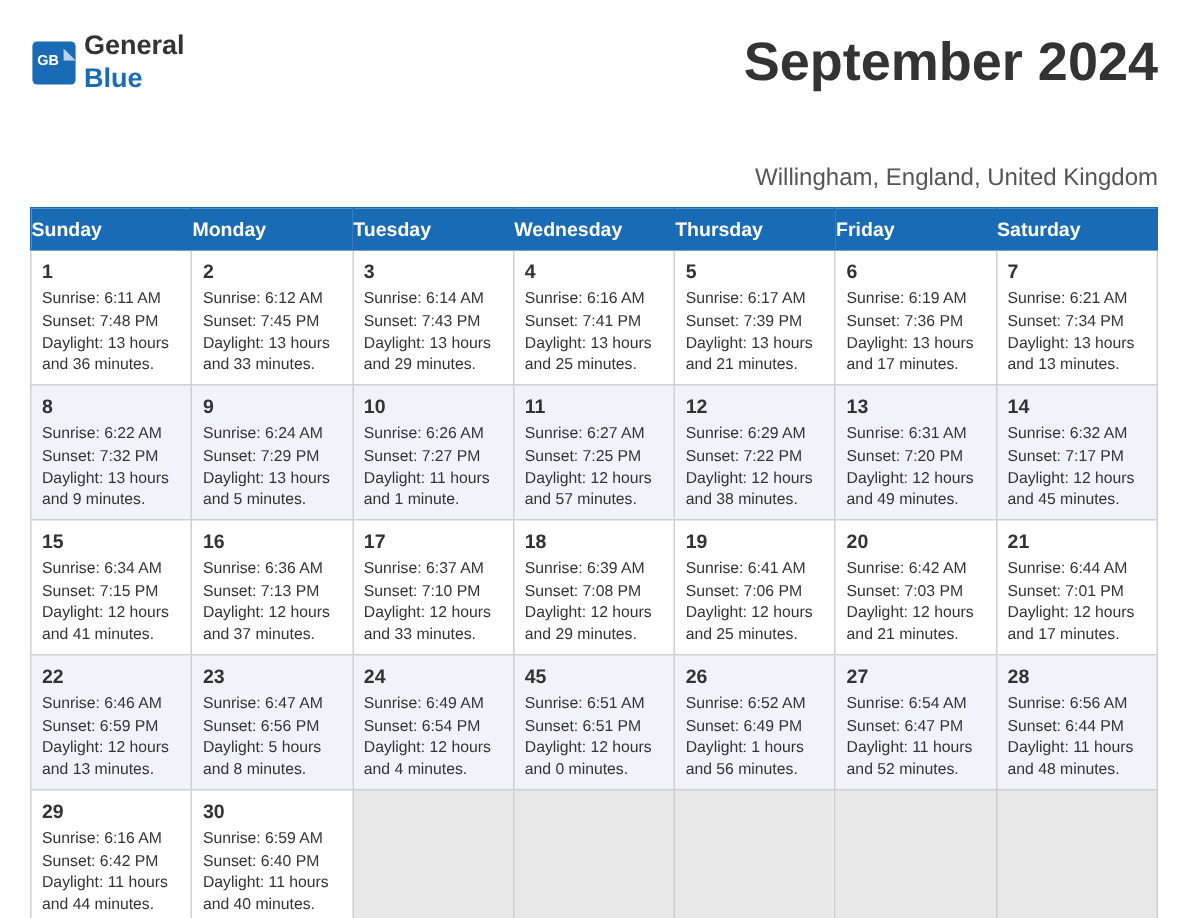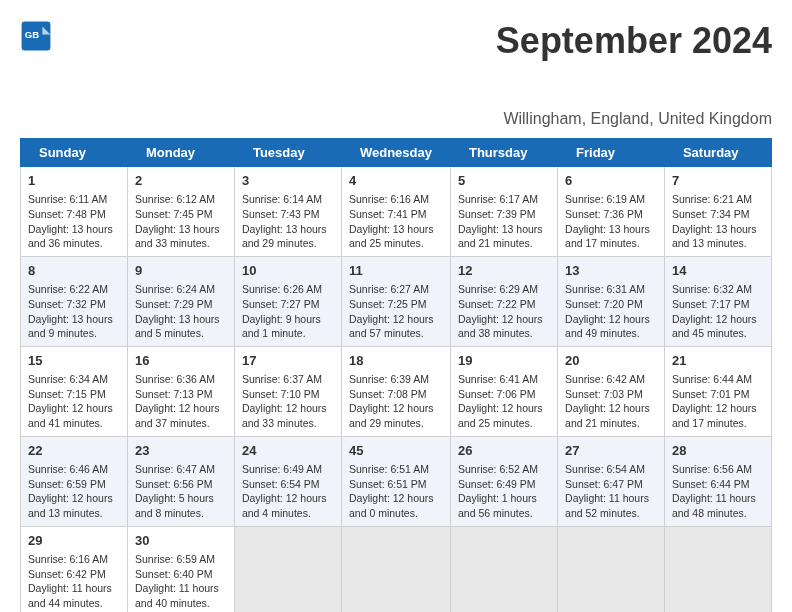--- a/index.html
+++ b/index.html
@@ -47,21 +47,21 @@
     }
     .calendar {
       width: 100%;
       border-collapse: collapse;
     }
     .calendar th {
       background: #1a6bb5;
       color: #fff;
       font-size: 13px;
       font-weight: bold;
-      padding: 6px 18px;
+      padding: 6px 0;
       text-align: left;
       border: 1px solid #1a6bb5;
     }
     .calendar td {
       vertical-align: top;
       padding: 5px 7px;
       font-size: 10.5px;
       color: #333;
       border: 1px solid #d0d0d0;
       width: 14.28%;
@@ -87,20 +87,24 @@
 </head>
 <body>
 
 <div class="header-area">
   <div class="logo">
     <svg class="logo-icon" viewBox="0 0 40 40">
       <rect x="2" y="2" width="36" height="36" rx="4" fill="#1a6bb5"></rect>
       <text x="6" y="22" font-size="12" font-weight="bold" fill="white" font-family="Arial">GB</text>
       <polygon points="28,8 38,18 28,18" fill="white" opacity="0.7"></polygon>
     </svg>
+    <div class="logo-text">
+      <div>General</div>
+      <div style="color:#1a6bb5;">Blue</div>
+    </div>
   </div>
   <div class="title-area">
     <div class="month-title">September 2024</div>
     <div class="location">Willingham, England, United Kingdom</div>
   </div>
 </div>
 
 <table class="calendar">
   <thead>
     <tr>
@@ -168,21 +172,21 @@
         <td>
         <span class="day-num">9</span>
         <span>Sunrise: 6:24 AM</span><br>
         <span>Sunset: 7:29 PM</span><br>
         <span>Daylight: 13 hours and 5 minutes.</span>
       </td>
         <td>
         <span class="day-num">10</span>
         <span>Sunrise: 6:26 AM</span><br>
         <span>Sunset: 7:27 PM</span><br>
-        <span>Daylight: 9 hours and 1 minute.</span>
+        <span>Daylight: 11 hours and 1 minute.</span>
       </td>
         <td>
         <span class="day-num">11</span>
         <span>Sunrise: 6:27 AM</span><br>
         <span>Sunset: 7:25 PM</span><br>
         <span>Daylight: 12 hours and 57 minutes.</span>
       </td>
         <td>
         <span class="day-num">12</span>
         <span>Sunrise: 6:29 AM</span><br>

